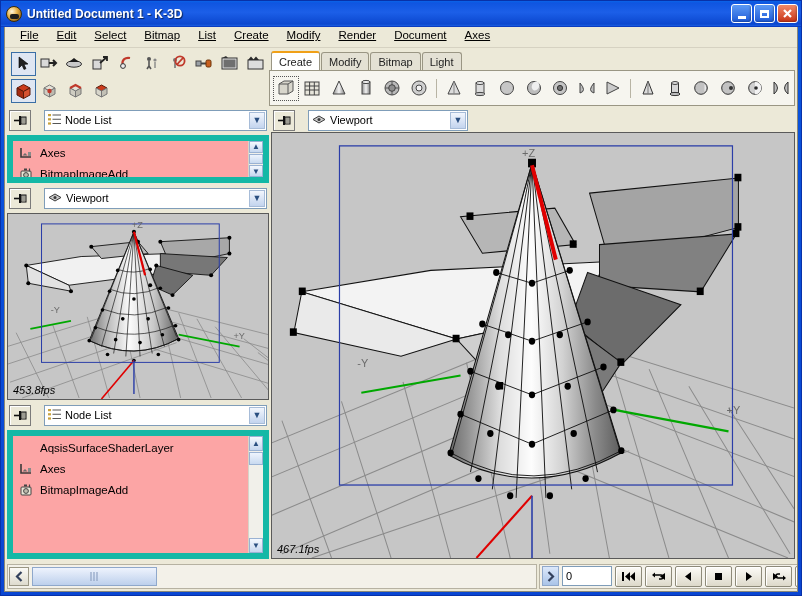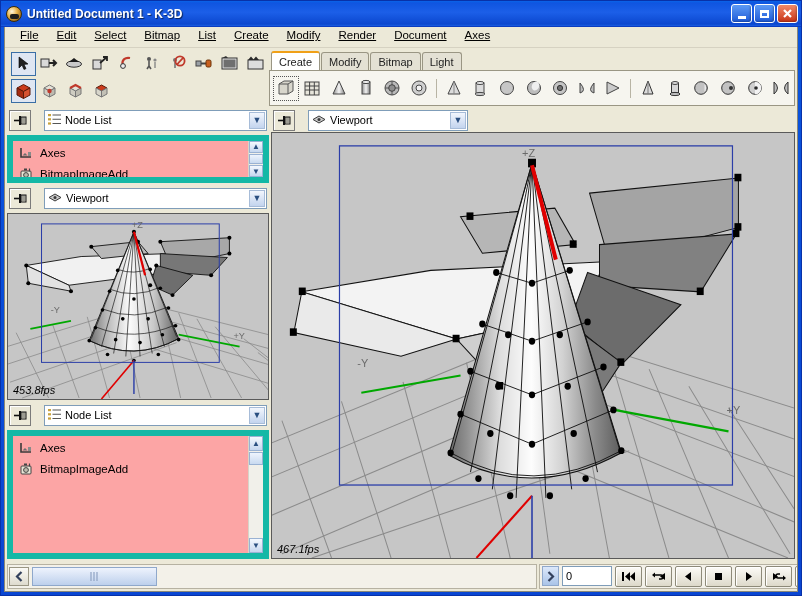--- a/index.html
+++ b/index.html
@@ -670,20 +670,24 @@
                   <rect x="0" y="8.4" width="3" height="2.2" fill="#c8a23c"></rect>
                   <path d="M4.5 1 H13 M4.5 5.3 H13 M4.5 9.5 H13" stroke="#555" stroke-width="1.1"></path>
                 </svg>
             </span>
             <span class="combo-label">Node List</span>
             <span class="combo-arrow">▼</span>
           </div>
         </div>
         <div class="listbox" style="flex:1;">
           <div class="list-items">
+            <div class="list-row">
+              <span class="list-icon"></span>
+              <span>AqsisSurfaceShaderLayer</span>
+            </div>
             <div class="list-row">
               <span class="list-icon">
                 <svg width="14" height="13" viewBox="0 0 14 13">
                     <path d="M2 2 V11 H12" stroke="#3a3a3a" stroke-width="1.6" fill="none"></path>
                     <path d="M3.5 9.5 L6 7 L8.5 9.5 Z" fill="#6d6d6d"></path>
                     <rect x="9" y="6" width="3" height="4" fill="#8a8a8a"></rect>
                   </svg>
               </span>
               <span>Axes</span>
             </div>

